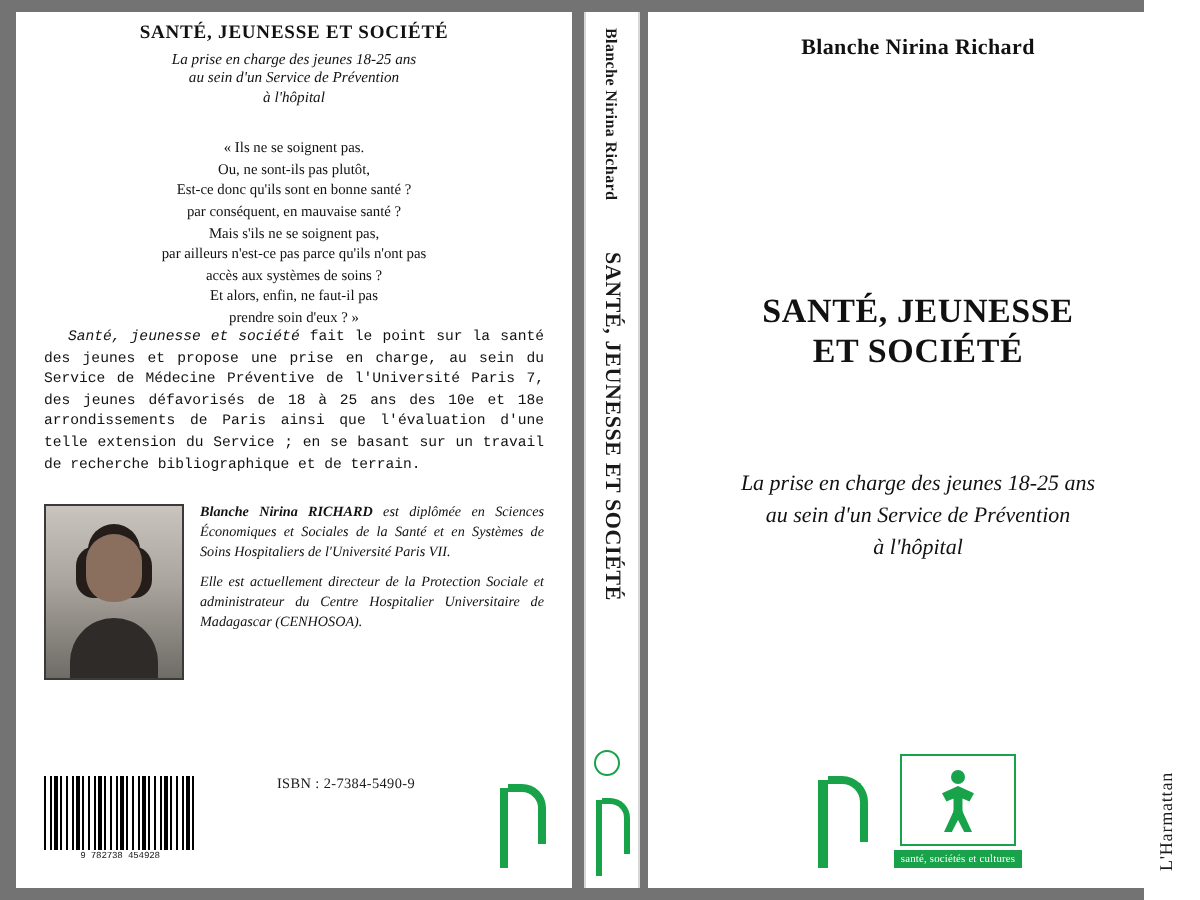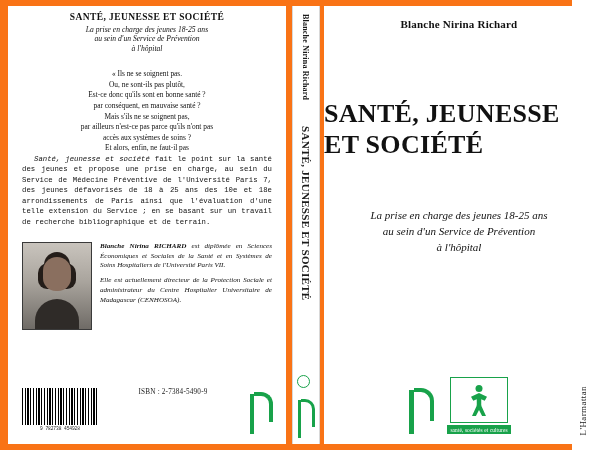--- a/index.html
+++ b/index.html
@@ -12,21 +12,21 @@
     height: 450px;
     overflow: hidden;
     font-family: "Liberation Serif", serif;
     color: #1a1a1a;
   }
 
   #cover {
     position: relative;
     width: 572px;
     height: 450px;
-    background: #f97316;
+    background: #737373;
     box-sizing: border-box;
   }
 
   
   .back-cover {
     position: absolute;
     left: 8px;
     top: 6px;
     width: 278px;
     height: 438px;
@@ -265,24 +265,25 @@
   }
   .front-author {
     text-align: center;
     font-weight: bold;
     font-size: 11px;
     margin-top: 12px;
     letter-spacing: 0.2px;
     color: #111;
   }
   .front-title {
+    text-align: center;
     font-weight: bold;
-    font-size: 26px;
+    font-size: 17px;
     line-height: 1.2;
-    margin-top: 68px;
+    margin-top: 116px;
     letter-spacing: 0.3px;
     color: #111;
   }
   .front-sub {
     text-align: center;
     font-style: italic;
     font-size: 11px;
     line-height: 1.45;
     margin-top: 48px;
     color: #111;
@@ -408,20 +409,21 @@
 
     <div class="quote-block">
       <div class="q-line">« Ils ne se soignent pas.</div>
       <div class="q-line">Ou, ne sont-ils pas plutôt,</div>
       <div class="q-line">Est-ce donc qu'ils sont en bonne santé ?</div>
       <div class="q-line">par conséquent, en mauvaise santé ?</div>
       <div class="q-line">Mais s'ils ne se soignent pas,</div>
       <div class="q-line">par ailleurs n'est-ce pas parce qu'ils n'ont pas</div>
       <div class="q-line">accès aux systèmes de soins ?</div>
       <div class="q-line">Et alors, enfin, ne faut-il pas</div>
+      <div class="q-line">prendre soin d'eux ? »</div>
     </div>
 
     <div class="blurb"><span class="it">Santé, jeunesse et société</span><span> fait le point sur la santé des jeunes et propose une prise en charge, au sein du Service de Médecine Préventive de l'Université Paris 7, des jeunes défavorisés de 18 à 25 ans des 10e et 18e arrondissements de Paris ainsi que l'évaluation d'une telle extension du Service ; en se basant sur un travail de recherche bibliographique et de terrain.</span></div>
 
     <div class="author-block">
       <div class="author-photo"></div>
       <div class="author-bio">
         <p><span class="name">Blanche Nirina RICHARD</span><span class="it"> est diplômée en Sciences Économiques et Sociales de la Santé et en Systèmes de Soins Hospitaliers de l'Université Paris VII.</span></p>
         <p class="it">Elle est actuellement directeur de la Protection Sociale et administrateur du Centre Hospitalier Universitaire de Madagascar (CENHOSOA).</p>
       </div>

